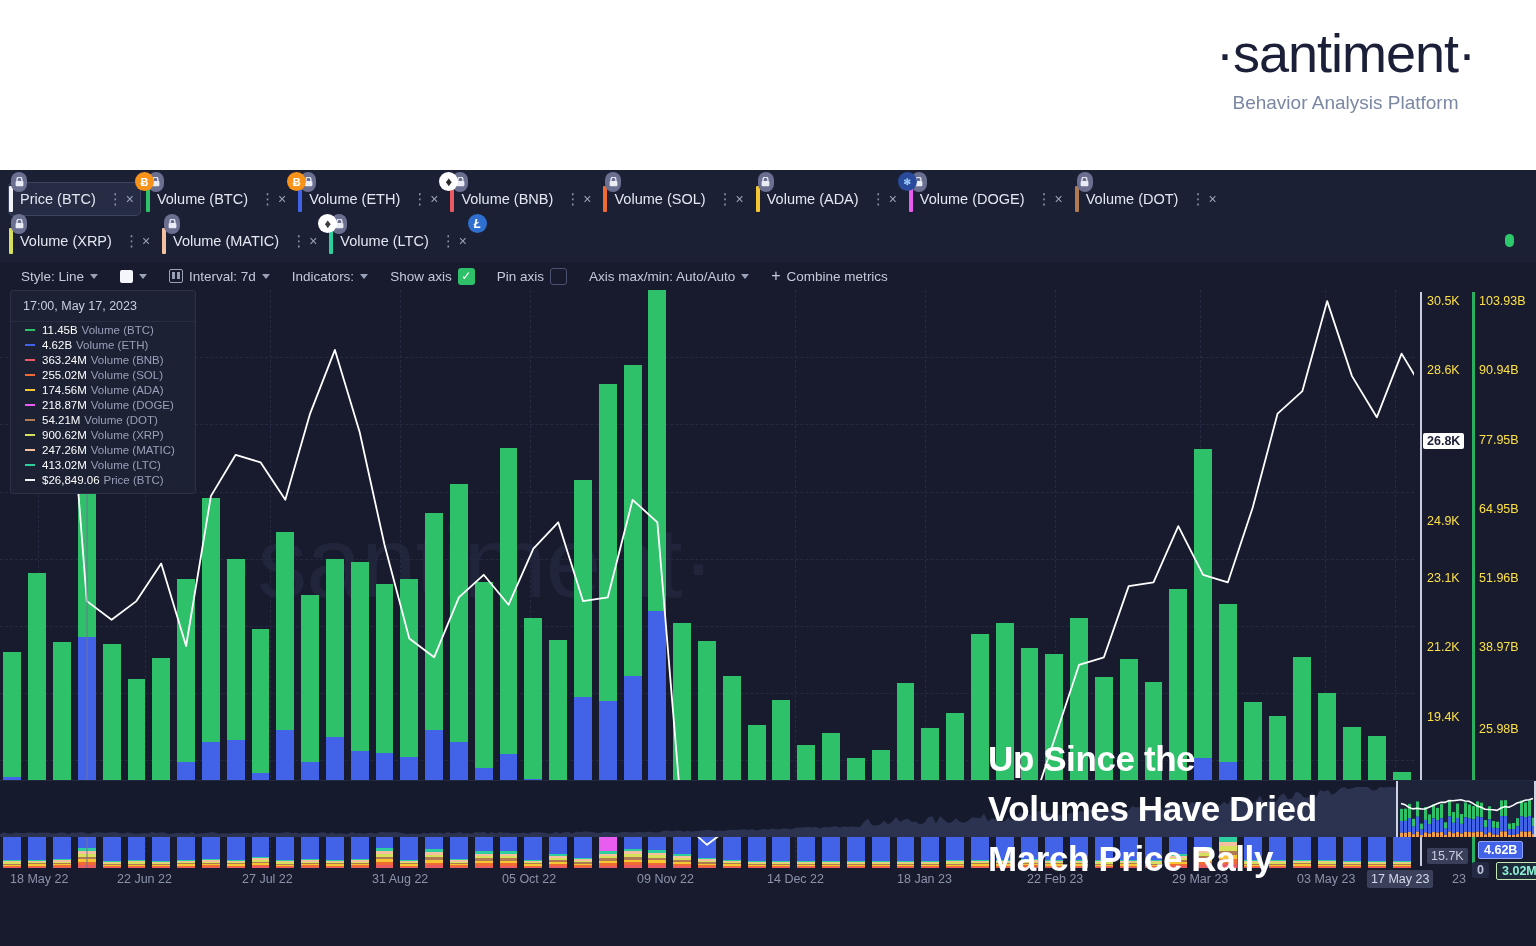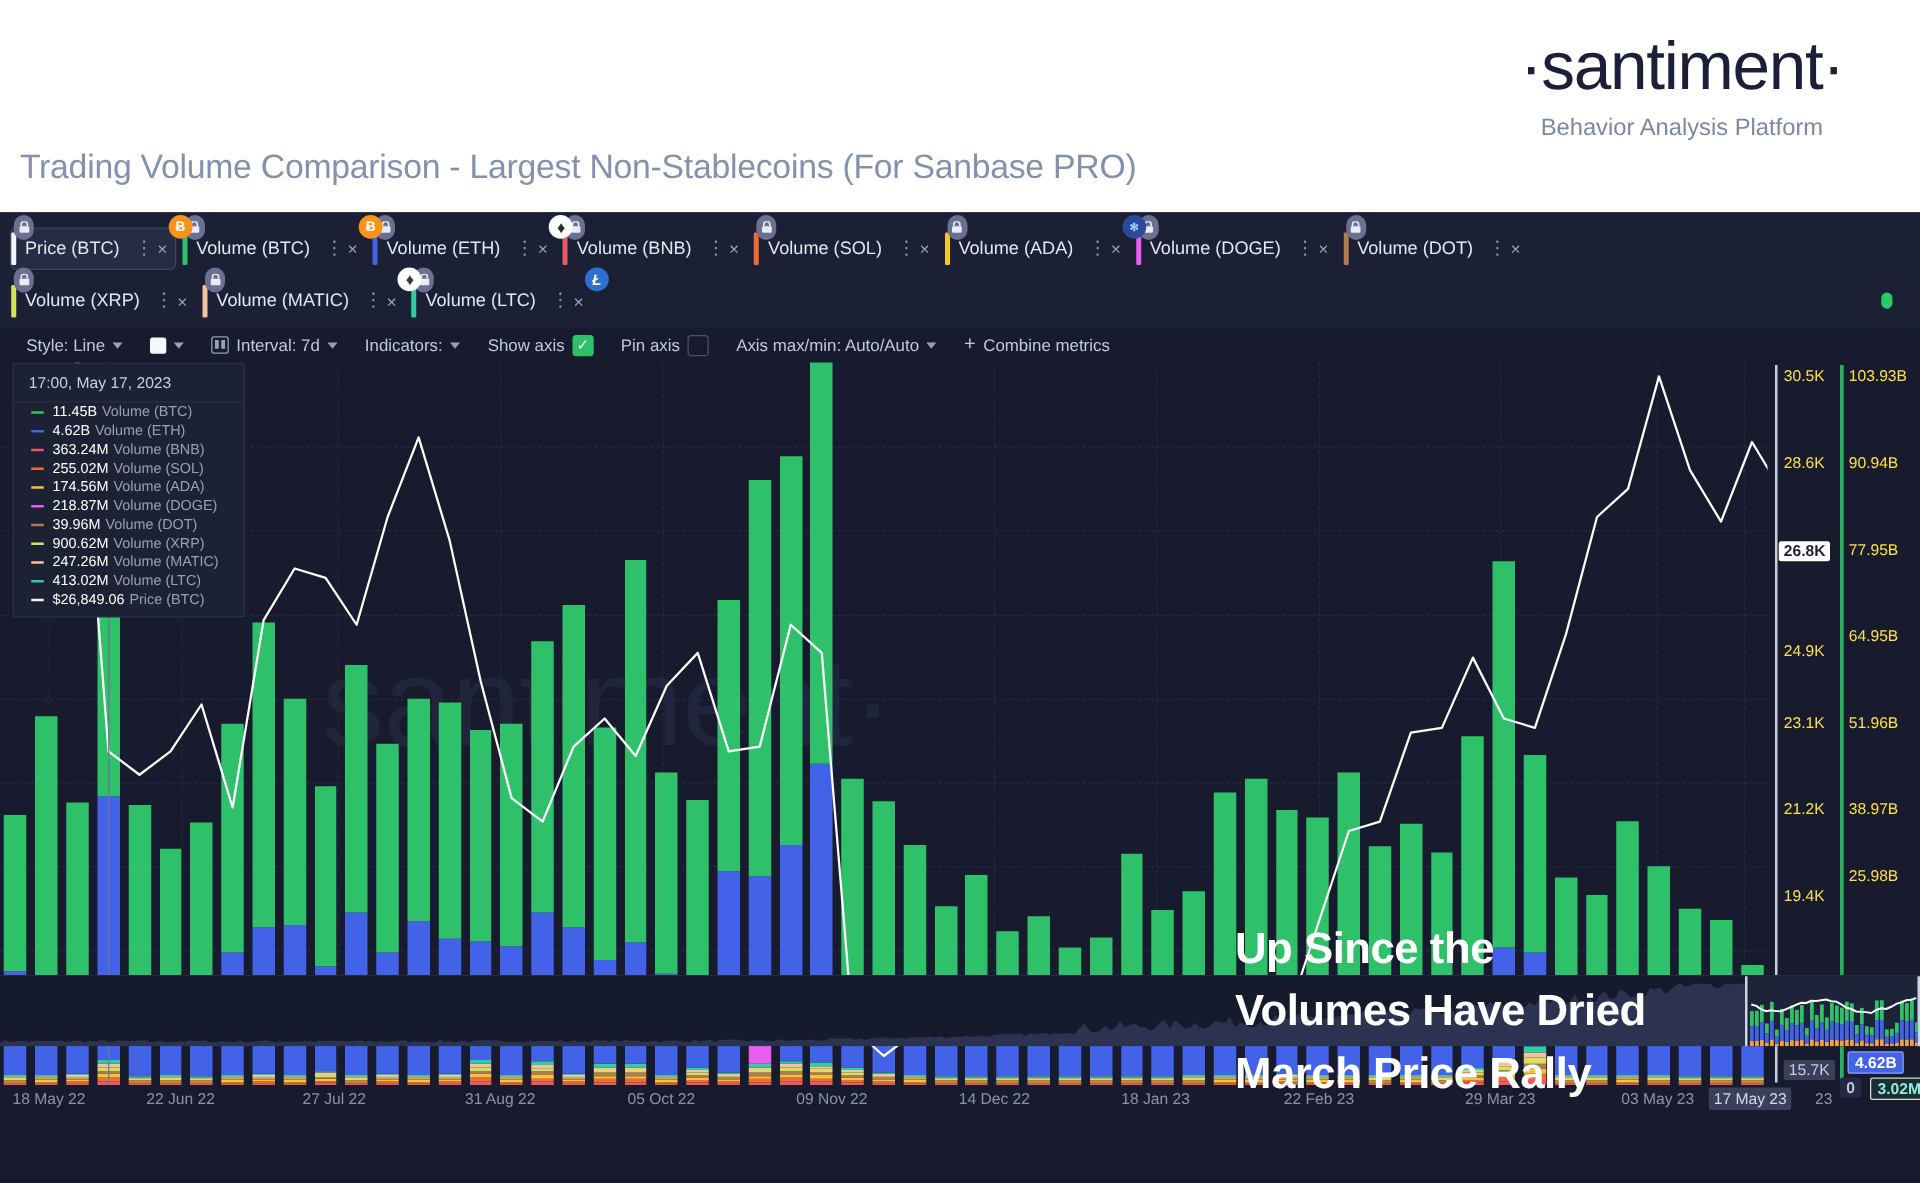--- a/index.html
+++ b/index.html
@@ -182,21 +182,20 @@
   }
   .nav-window {
     position: absolute; right: 0; top: 0; width: 140px; height: 56px;
     background: #1d2339; border-left: 2px solid #cfd4e4; border-right: 2px solid #cfd4e4;
   }
 </style>
 </head>
 <body>
 
 <div class="header">
-  <div class="hdr-sub">Trading Volume Comparison - Largest Non-Stablecoins (For Sanbase PRO)</div>
   <div class="brand">
     <div class="brand-name">·santiment·</div>
     <div class="brand-tag">Behavior Analysis Platform</div>
   </div>
 </div>
 
 <div class="app">
 
   <div class="tabs">
     <div class="tabrow" id="tabrow1">
@@ -1080,21 +1079,21 @@
             <span class="legend-val">174.56M</span>
             <span class="legend-nm">Volume (ADA)</span>
           </div>
           <div class="legend-row">
             <span class="legend-dash" style="background:#e85df0"></span>
             <span class="legend-val">218.87M</span>
             <span class="legend-nm">Volume (DOGE)</span>
           </div>
           <div class="legend-row">
             <span class="legend-dash" style="background:#b07a52"></span>
-            <span class="legend-val">39.96M</span>
+            <span class="legend-val">54.21M</span>
             <span class="legend-nm">Volume (DOT)</span>
           </div>
           <div class="legend-row">
             <span class="legend-dash" style="background:#d7e05a"></span>
             <span class="legend-val">900.62M</span>
             <span class="legend-nm">Volume (XRP)</span>
           </div>
           <div class="legend-row">
             <span class="legend-dash" style="background:#f5c0a0"></span>
             <span class="legend-val">247.26M</span>
@@ -1130,21 +1129,21 @@
 
     <div class="axis-vol">
       <div class="axis-line-v"></div>
       <div id="volticks">
           <div class="axtick" style="top: 4px;">103.93B</div>
           <div class="axtick" style="top: 73.25px;">90.94B</div>
           <div class="axtick" style="top: 142.5px;">77.95B</div>
           <div class="axtick" style="top: 211.75px;">64.95B</div>
           <div class="axtick" style="top: 281px;">51.96B</div>
           <div class="axtick" style="top: 350.25px;">38.97B</div>
-          <div class="axtick" style="top: 404px;">25.98B</div>
+          <div class="axtick" style="top: 432px;">25.98B</div>
           <div class="axtick dim" style="top: 488.75px;">12.99B</div>
           <div class="badge green" style="top: 509px;">11.45B</div>
           <div class="badge blue" style="top: 551px;">4.62B</div>
           <div class="badge teal" style="top: 572px; left: 26px;">3.02M</div>
           <div class="badge zero" style="top: 572px;">0</div>
         </div>
     </div>
 
     <div class="xlabels" id="xlabels">
         <div class="xlab" style="left: 10px;">18 May 22</div>

